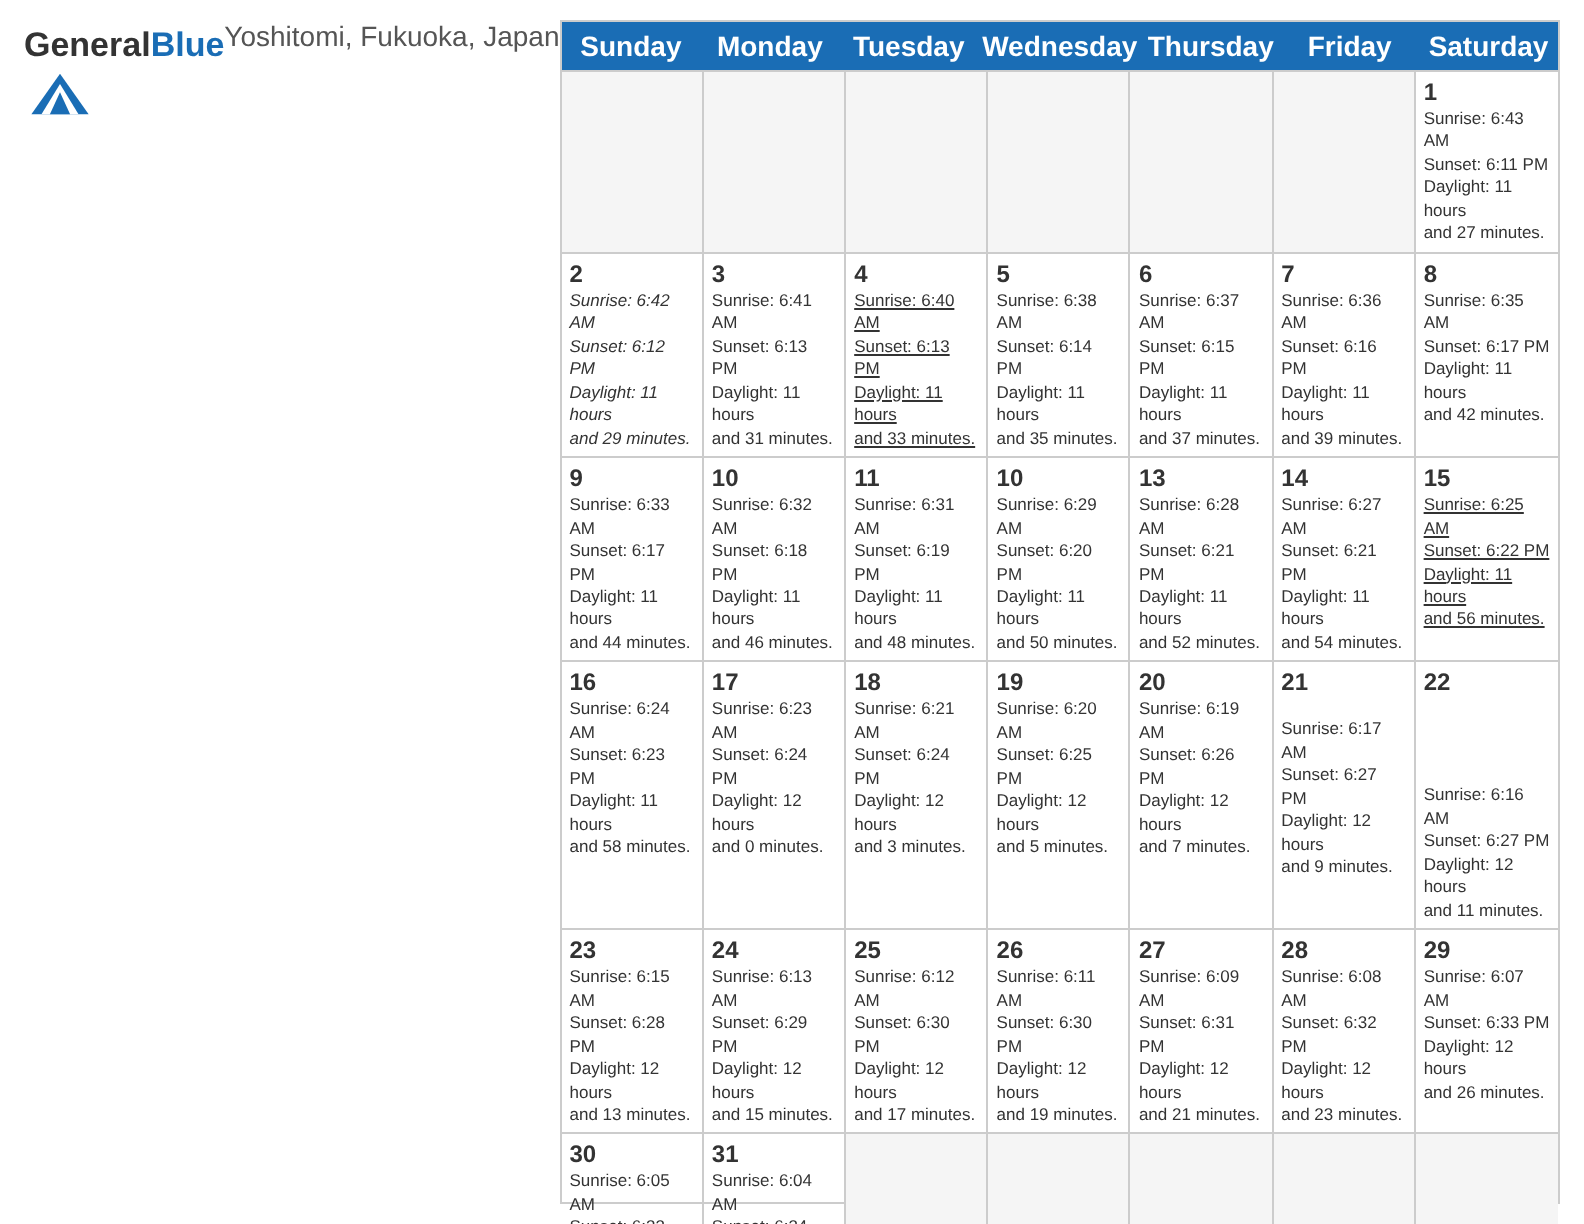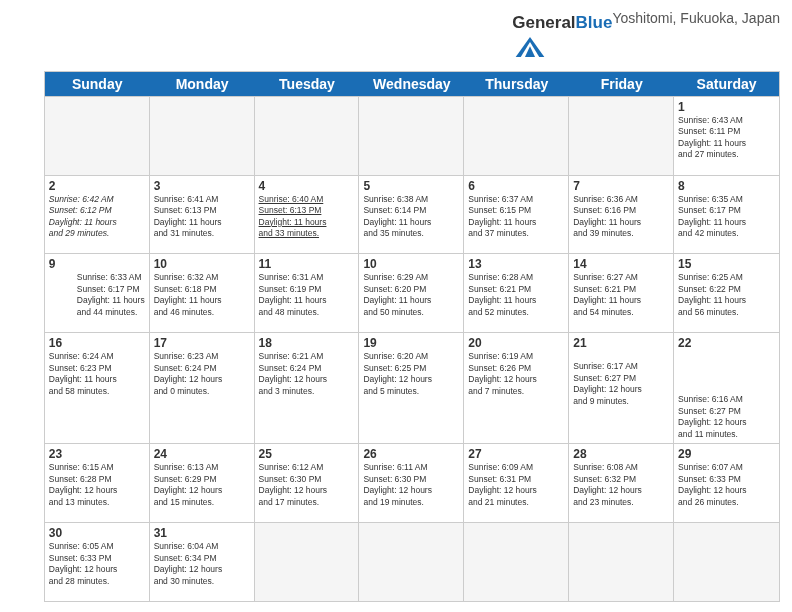--- a/index.html
+++ b/index.html
@@ -8,22 +8,21 @@
       height: 612px;
       font-family: Arial, sans-serif;
       background: #fff;
       overflow: hidden;
     }
     .page {
       width: 792px;
       height: 612px;
       padding: 10px 12px 10px 12px;
       display: flex;
-      flex-direction: column;
-      align-items: flex-end;
+      flex-direction: row;
     }
     .header {
       display: flex;
       justify-content: space-between;
       align-items: flex-start;
       margin-bottom: 6px;
     }
     .logo {
       display: flex;
       align-items: center;
@@ -198,21 +197,21 @@
             <div class="day-num">8</div>
             <div class="cell-info" style="white-space: pre-line;">Sunrise: 6:35 AM
 Sunset: 6:17 PM
 Daylight: 11 hours
 and 42 minutes.</div>
           </div>
         </div>
         <div class="cal-row">
           <div class="cal-cell">
             <div class="day-num">9</div>
-            <div class="cell-info" style="white-space: pre-line; margin-left: 28px;">Sunrise: 6:33 AM
+            <div class="cell-info" style="white-space: pre-line;">Sunrise: 6:33 AM
 Sunset: 6:17 PM
 Daylight: 11 hours
 and 44 minutes.</div>
           </div>
           <div class="cal-cell">
             <div class="day-num">10</div>
             <div class="cell-info" style="white-space: pre-line;">Sunrise: 6:32 AM
 Sunset: 6:18 PM
 Daylight: 11 hours
 and 46 minutes.</div>
@@ -240,21 +239,21 @@
           </div>
           <div class="cal-cell">
             <div class="day-num">14</div>
             <div class="cell-info" style="white-space: pre-line;">Sunrise: 6:27 AM
 Sunset: 6:21 PM
 Daylight: 11 hours
 and 54 minutes.</div>
           </div>
           <div class="cal-cell">
             <div class="day-num">15</div>
-            <div class="cell-info" style="white-space: pre-line;">Sunrise: 6:25 AM
+            <div class="cell-info" style="white-space: pre-line; text-decoration: underline;">Sunrise: 6:25 AM
 Sunset: 6:22 PM
 Daylight: 11 hours
 and 56 minutes.</div>
           </div>
         </div>
         <div class="cal-row">
           <div class="cal-cell">
             <div class="day-num">16</div>
             <div class="cell-info" style="white-space: pre-line;">Sunrise: 6:24 AM
 Sunset: 6:23 PM

